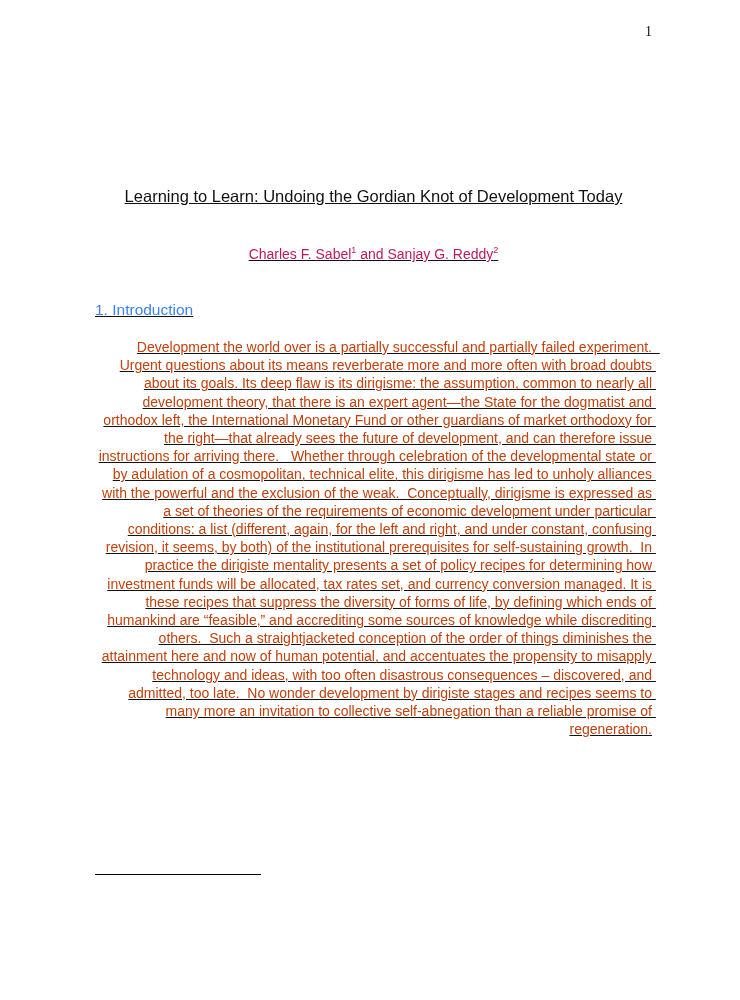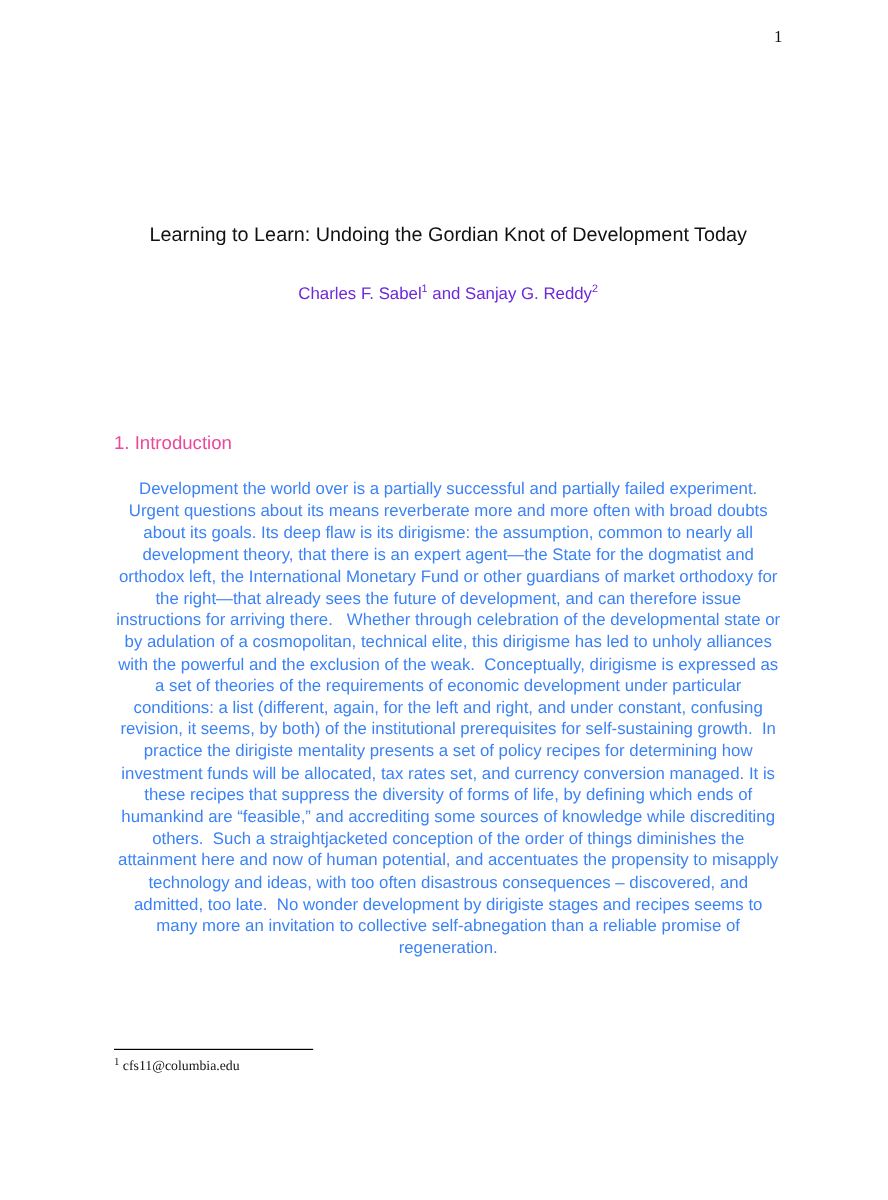--- a/index.html
+++ b/index.html
@@ -23,54 +23,55 @@
     right: 88px;
     font-family: "Liberation Serif", serif;
     font-size: 14px;
     color: #111111;
   }
   .content {
     position: absolute;
     left: 95px;
     top: 0;
     width: 557px;
+    text-decoration: underline;
   }
   .paper-title {
     margin: 186px 0 0 0;
     text-align: center;
     font-size: 16.5px;
     font-weight: normal;
     line-height: 20px;
     color: #111111;
   }
   .authors {
-    margin-top: 29px;
+    margin-top: 39px;
     text-align: center;
     font-size: 14px;
     line-height: 18px;
-    color: #6d28d9;
+    color: #be185d;
   }
   .authors sup, .footnote sup {
     font-size: 9px;
     vertical-align: super;
     line-height: 0;
   }
   .section-heading {
-    margin: 108px 0 0 0;
+    margin: 38px 0 0 0;
     font-size: 15.5px;
     font-weight: normal;
-    color: #ec4899;
+    color: #3b82f6;
   }
   .body-para {
     margin: 19px 0 0 0;
     font-size: 14px;
     line-height: 18.2px;
-    text-align: center;
+    text-align: right;
     white-space: pre-wrap;
-    color: #3b82f6;
+    color: #c2410c;
   }
   .footnote-area {
     position: absolute;
     left: 95px;
     top: 874px;
     width: 557px;
   }
   .footnote-rule {
     width: 166px;
     border: none;
@@ -102,20 +103,16 @@
     <h2 class="section-heading">1. Introduction</h2>
 
     <p class="body-para">Development the world over is a partially successful and partially failed experiment.  Urgent questions about its means reverberate more and more often with broad doubts about its goals. Its deep flaw is its dirigisme: the assumption, common to nearly all development theory, that there is an expert agent—the State for the dogmatist and orthodox left, the International Monetary Fund or other guardians of market orthodoxy for the right—that already sees the future of development, and can therefore issue instructions for arriving there.   Whether through celebration of the developmental state or by adulation of a cosmopolitan, technical elite, this dirigisme has led to unholy alliances with the powerful and the exclusion of the weak.  Conceptually, dirigisme is expressed as a set of theories of the requirements of economic development under particular conditions: a list (different, again, for the left and right, and under constant, confusing revision, it seems, by both) of the institutional prerequisites for self-sustaining growth.  In practice the dirigiste mentality presents a set of policy recipes for determining how investment funds will be allocated, tax rates set, and currency conversion managed. It is these recipes that suppress the diversity of forms of life, by defining which ends of humankind are “feasible,” and accrediting some sources of knowledge while discrediting others.  Such a straightjacketed conception of the order of things diminishes the attainment here and now of human potential, and accentuates the propensity to misapply technology and ideas, with too often disastrous consequences – discovered, and admitted, too late.  No wonder development by dirigiste stages and recipes seems to many more an invitation to collective self-abnegation than a reliable promise of regeneration.</p>
 
 
   </div>
 
   <div class="footnote-area">
     <hr class="footnote-rule">
 
-    <div class="footnote">
-      <sup>1</sup>
-      <span>cfs11@columbia.edu</span>
-    </div>
 
   </div>
 
 </div>
 
 </body></html>

